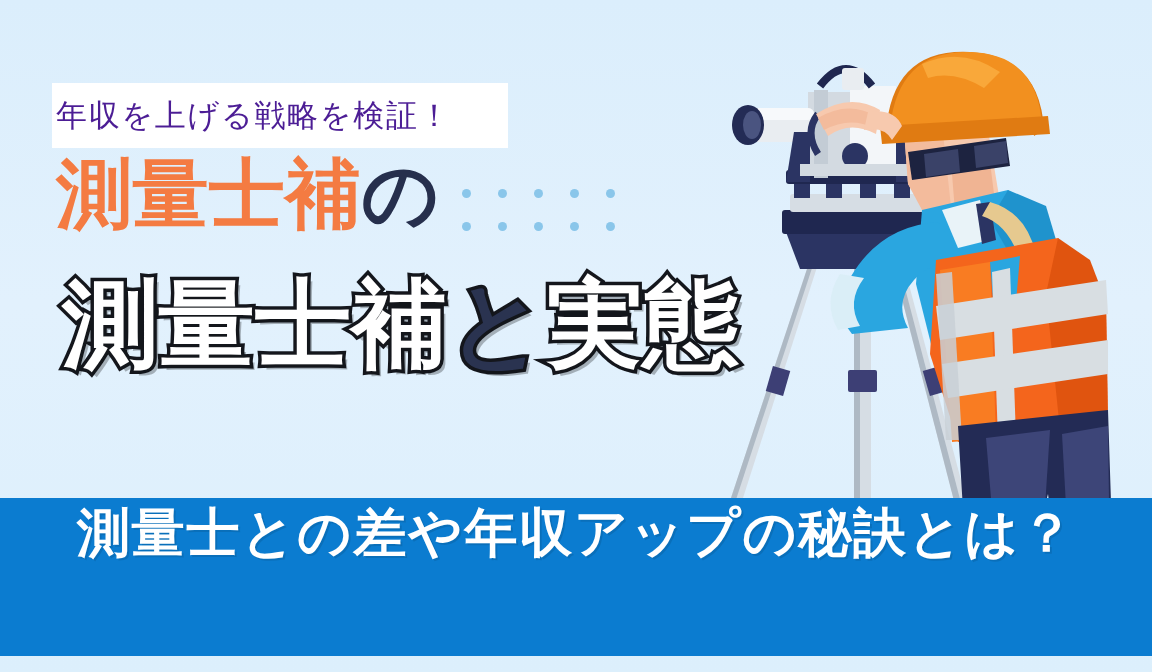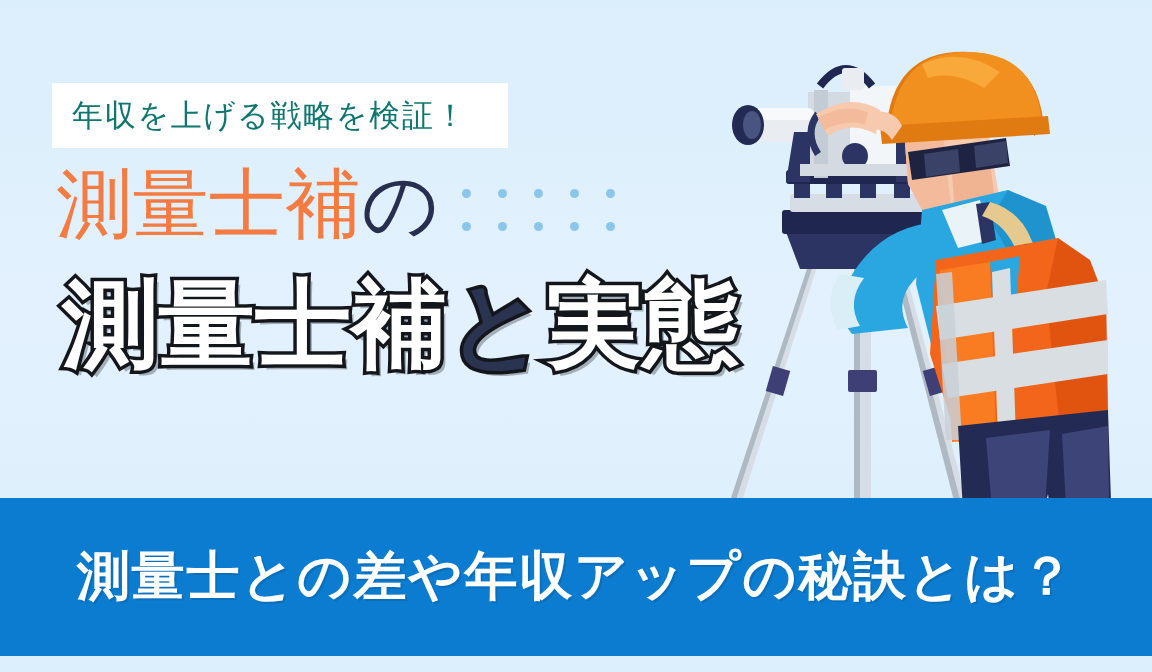--- a/index.html
+++ b/index.html
@@ -43,36 +43,36 @@
   
   .eyebrow-box {
     position:absolute;
     left:52px; top:83px;
     width:456px; height:65px;
     background:#ffffff;
     display:flex; align-items:center;
     z-index:6;
   }
   .eyebrow-text {
-    padding-left:20px;
+    padding-left:4px;
     font-size:31px;
     font-weight:400;
     letter-spacing:0.055em;
-    color:#0f766e;
+    color:#4c1d95;
     white-space:nowrap;
   }
 
   
   .line2 {
     position:absolute;
-    left:56px; top:166px;
+    left:56px; top:156px;
     z-index:5;
     white-space:nowrap;
     font-size:76px;
-    font-weight:400;
+    font-weight:700;
     letter-spacing:0.005em;
     line-height:1;
   }
   .line2 .hl { color:#f47b42; }
   .line2 .no { color:#262f4d; }
 
   
   .line3 {
     position:absolute;
     left:62px; top:274px;
@@ -94,21 +94,21 @@
     position:absolute;
     left:0; top:498px;
     width:1152px; height:158px;
     background:#0b7cd0;
     z-index:4;
   }
   .banner-text {
     position:absolute;
     left:0; top:498px;
     width:1152px; height:158px;
-    display:flex; align-items:center; justify-content:center;
+    display:flex; justify-content:center;
     z-index:7;
     font-size:53px;
     font-weight:700;
     color:#ffffff;
     letter-spacing:0.035em;
     white-space:nowrap;
     text-shadow:2px 2px 0 rgba(0,0,0,0.10);
   }
 </style>
 </head>

